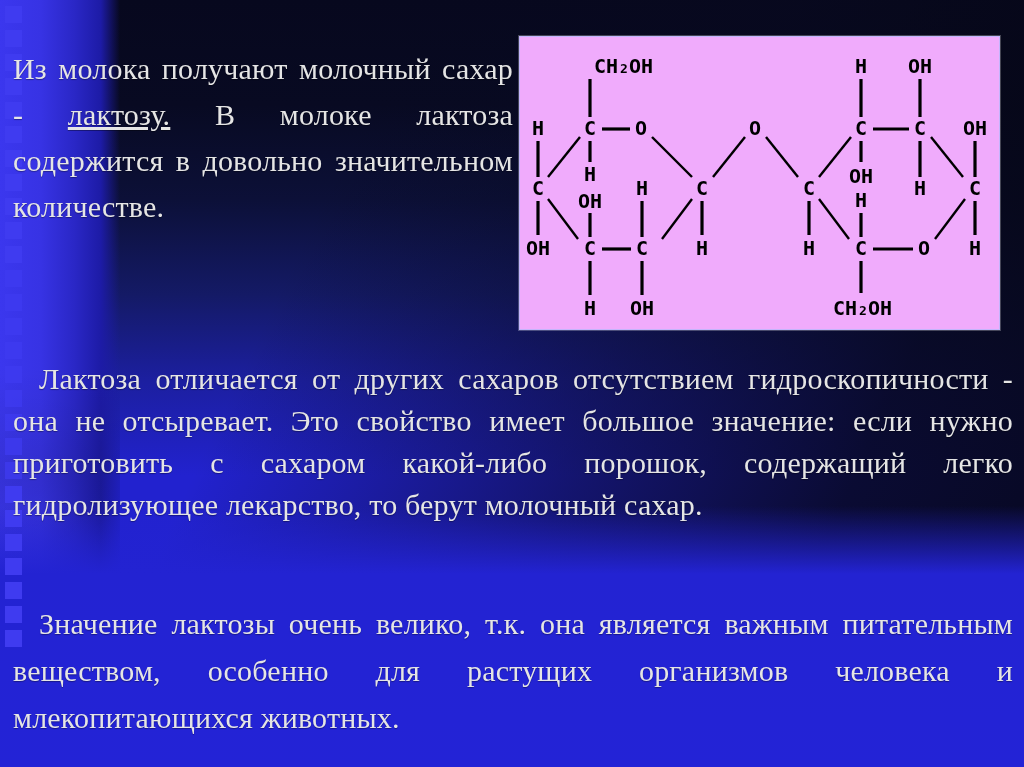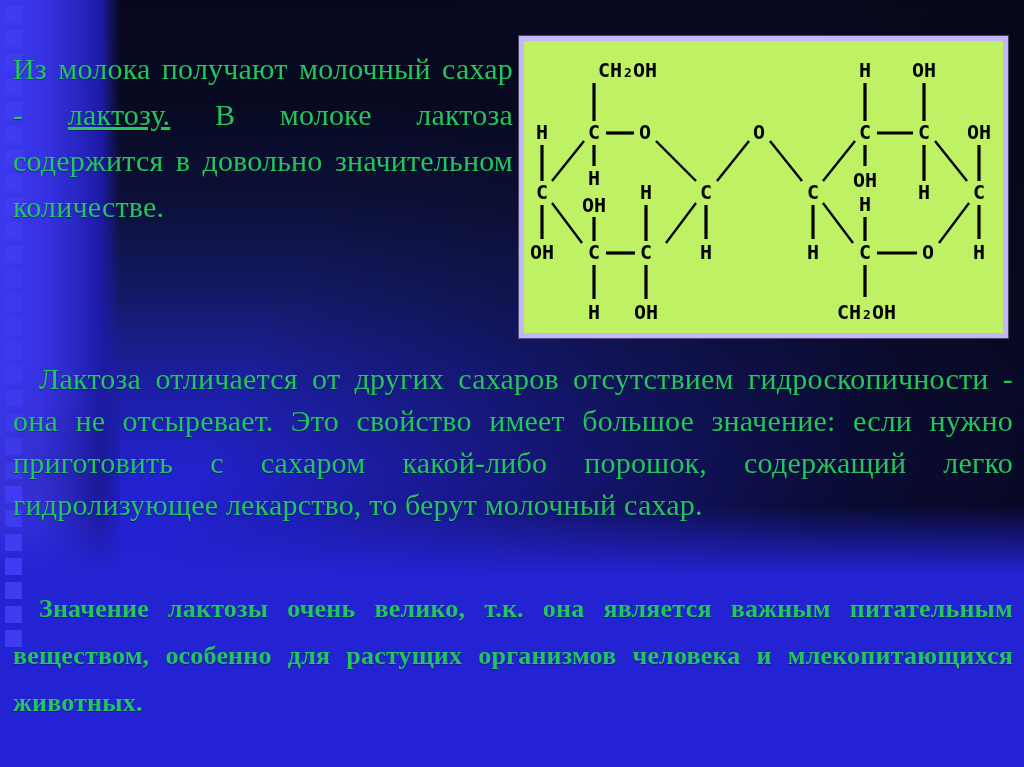--- a/index.html
+++ b/index.html
@@ -80,21 +80,21 @@
     background:#3f3bf0;
     box-shadow:0 0 0 0 rgba(0,0,0,0);
   }
 
   
   .content{position:absolute;inset:0;}
 
   p.para{
     position:absolute;
     margin:0;
-    color:#22c55e;
+    color:#e5e5e5;
     text-align:justify;
     text-justify:inter-word;
     font-family:"Liberation Serif","DejaVu Serif",serif;
     font-weight:400;
     letter-spacing:.2px;
     text-shadow:0 1px 1px rgba(0,0,0,.35);
   }
 
   
   #para-1{
@@ -103,30 +103,30 @@
   }
   #para-1 .lastword{ text-decoration:underline; text-underline-offset:2px;}
 
   
   #para-2{
     left:13px;top:358px;width:1000px;
     font-size:30px;line-height:42px;
   }
   
   #para-3{
-    left:13px;top:585px;width:1000px;
-    font-size:26px;line-height:47px;font-weight:bold;
+    left:13px;top:600px;width:1000px;
+    font-size:30px;line-height:47px;
   }
   .indent{display:inline-block;width:26px;}
 
   
   #formula-panel{
     position:absolute;left:519px;top:36px;width:479px;height:292px;
-    background:#bef264;
-    border:5px solid #c4b5fd;
+    background:#f0abfc;
+    border:1px solid #c4b5fd;
     box-shadow:0 0 0 1px rgba(255,255,255,.25);
     overflow:hidden;
   }
   #formula-svg{display:block;width:479px;height:292px;}
   .atom{
     font-family:"DejaVu Sans Mono","Liberation Mono",monospace;
     font-size:20px;font-weight:bold;fill:#000000;
     text-anchor:middle;dominant-baseline:middle;
   }
   .atom-sub{

